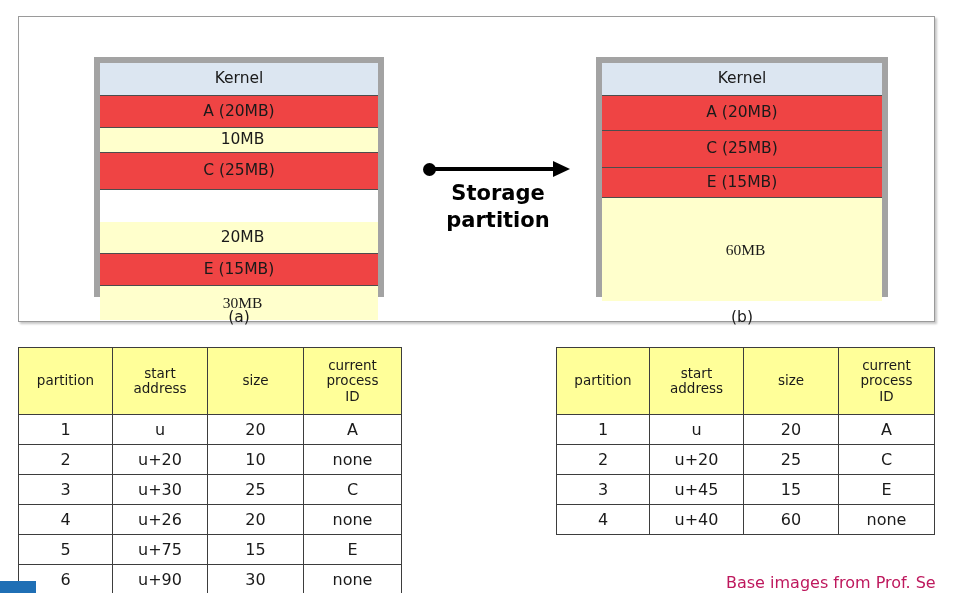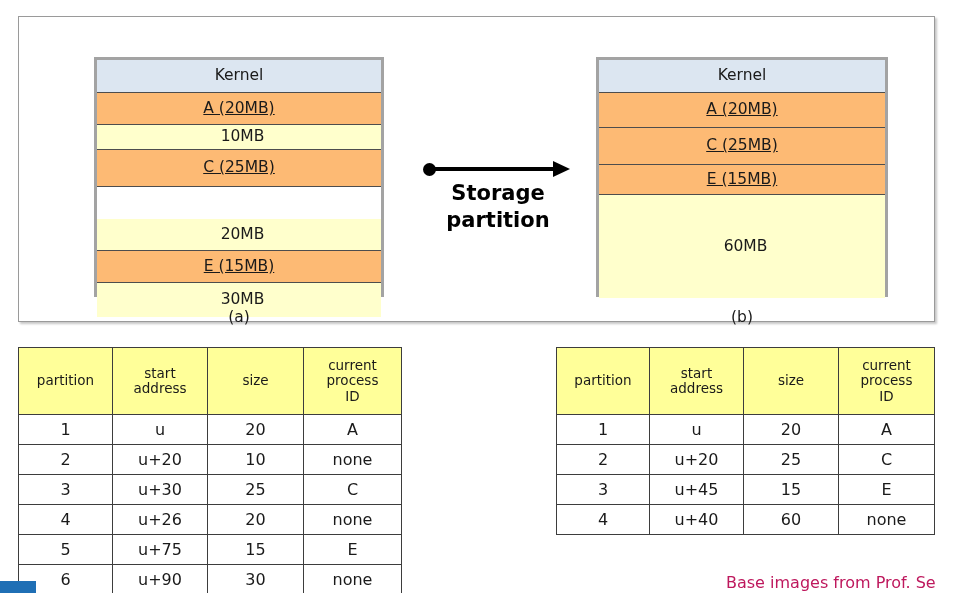--- a/index.html
+++ b/index.html
@@ -26,21 +26,21 @@
     border: 1px solid #9a9a9a;
     box-sizing: border-box;
     background: #ffffff;
     box-shadow: 2px 2px 2px rgba(0,0,0,0.22);
   }
 
   
   .mem-diagram {
     position: absolute;
     box-sizing: border-box;
-    border: 3px solid #a3a3a3;
+    border: 6px solid #a3a3a3;
     background: #ffffff;
   }
   #mem-diagram-a {
     left: 75px;
     top: 40px;
     width: 290px;
     height: 240px;
   }
   #mem-diagram-b {
     left: 577px;
@@ -54,23 +54,24 @@
     display: flex;
     align-items: center;
     justify-content: center;
     font-size: 15.5px;
     line-height: 1;
     color: #1a1a1a;
     overflow: hidden;
   }
   .mem-block:last-child {
     border-bottom: none;
+    font-family: Liberation Serif, serif;
   }
   .mem-kernel  { background: #dce6f1; }
-  .mem-process { background: #fdba74; text-decoration: underline; }
+  .mem-process { background: #ef4444; }
   .mem-hole    { background: #ffffcc; padding-left: 7px; }
 
   .fig-caption {
     position: absolute;
     font-size: 15.5px;
     color: #1a1a1a;
     text-align: center;
   }
   #caption-a { left: 75px; top: 291px; width: 290px; }
   #caption-b { left: 577px; top: 291px; width: 292px; }

